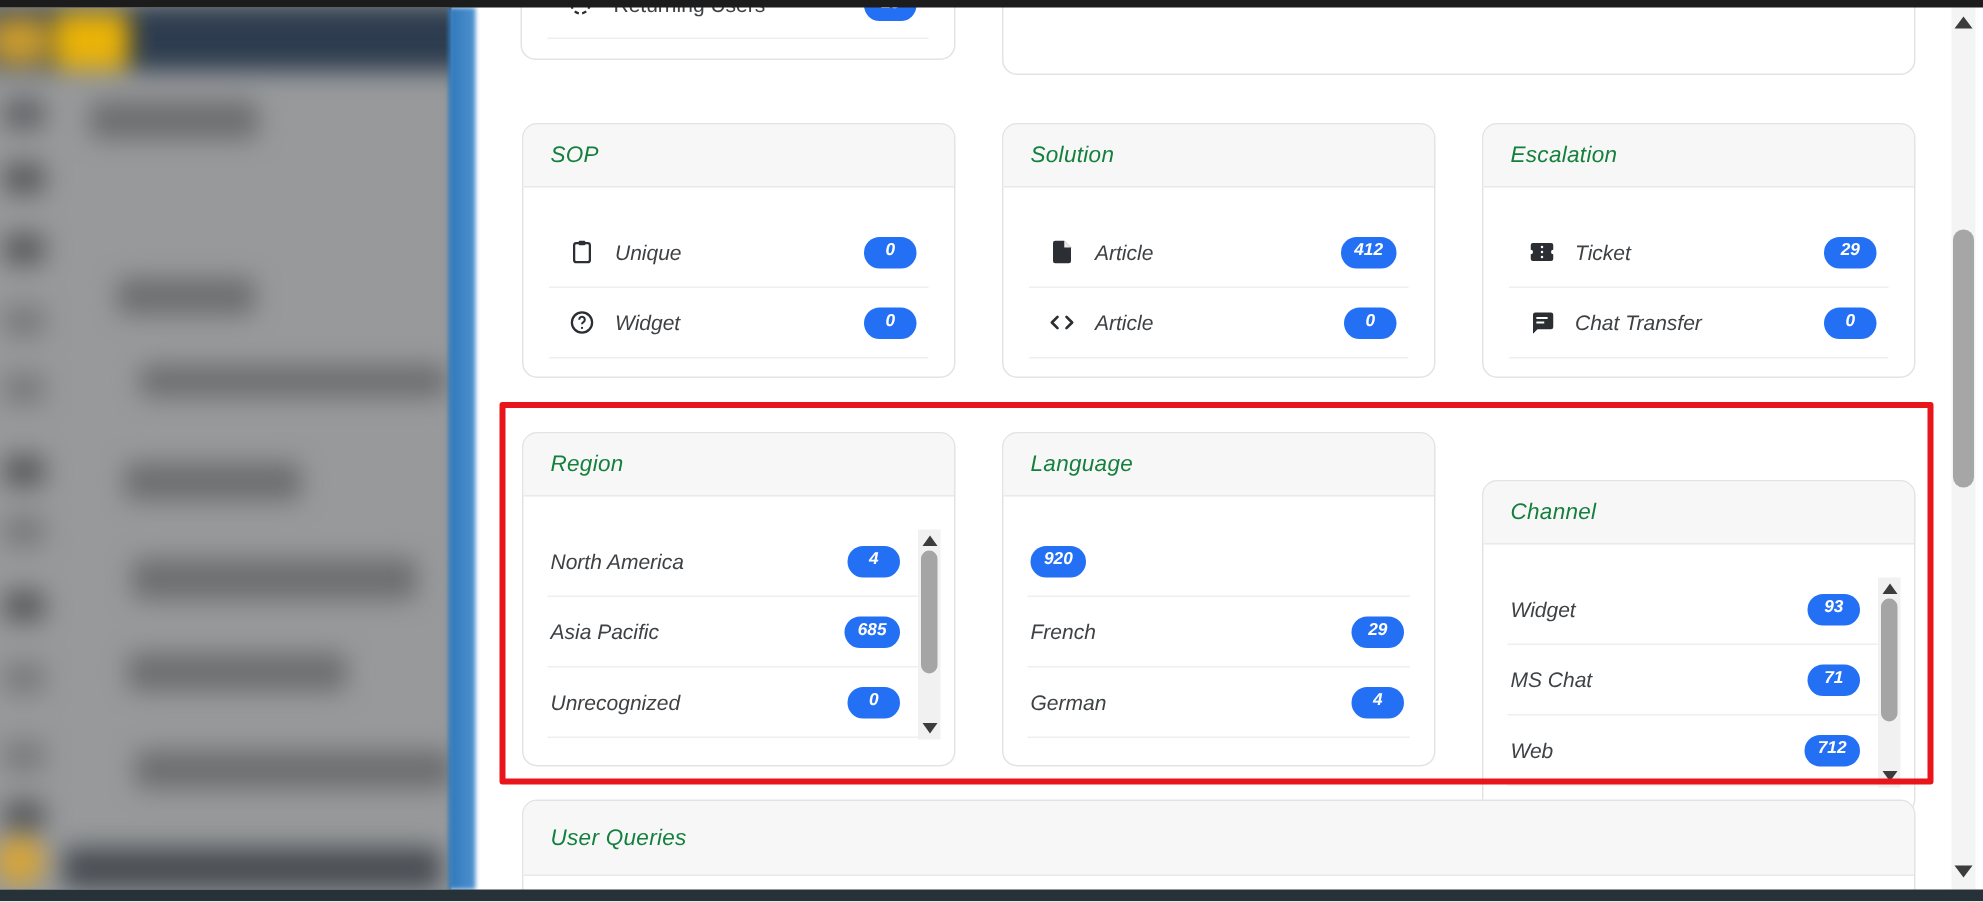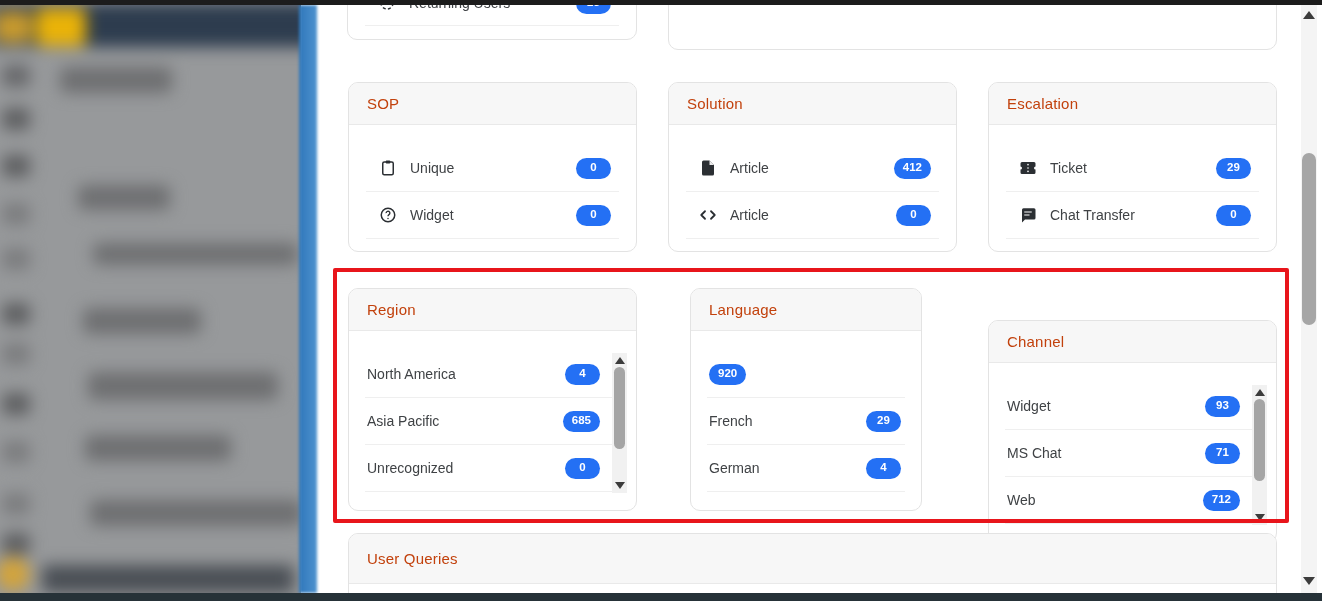--- a/index.html
+++ b/index.html
@@ -21,22 +21,22 @@
   .bp-line{background:#6e6f71;}
   .bp-blob{background:#66676a;width:28px;height:22px;left:12px;}
   .bp-bottombar{left:52px;top:570px;width:252px;height:28px;background:#4a4f55;border-radius:4px;}
   .bp-fab{left:6px;top:562px;width:34px;height:34px;background:#d3a43b;border-radius:50%;}
   .blue-strip{position:absolute;left:299px;top:5px;width:18px;height:588px;z-index:11;
     background:linear-gradient(90deg,#2f77ba,#4e92cf);filter:blur(1.5px);}
 
   
   .card{position:absolute;background:#fff;border:1px solid #e3e3e3;border-radius:10px;box-sizing:border-box;z-index:20;overflow:hidden;}
   .card-header{height:41px;background:#f7f7f7;border-bottom:1px solid #e9e9e9;display:flex;align-items:center;
-    padding-left:18px;font-size:15px;color:#c2410c;letter-spacing:.2px;}
-  .card-body{padding-top:20px;}
+    padding-left:18px;font-size:15px;color:#15803d;letter-spacing:.2px;font-style:italic;}
+  .card-body{padding-top:20px;font-style:italic;}
   .stat-row{height:46px;display:flex;align-items:center;margin:0 17px;border-bottom:1px solid #efefef;
     padding-left:13px;padding-right:8px;gap:13px;}
   .stat-row .label, .list-row .label{font-size:14px;color:#3f4245;flex:1 1 auto;}
   .list-row{height:46px;display:flex;align-items:center;margin:0 16px;border-bottom:1px solid #efefef;padding-left:2px;}
   .list-row.pad-scroll{padding-right:20px;justify-content:center;}
   .list-row.pad-plain{padding-right:4px;}
   .badge{display:inline-flex;justify-content:center;align-items:center;min-width:17px;height:15px;
     padding:3px 9px;border-radius:12px;background:var(--badge-blue,#2470f4);
     color:#fff;font-size:11.5px;font-weight:bold;line-height:1;}
   .icon{width:18px;height:18px;flex:0 0 18px;display:inline-block;}
@@ -204,21 +204,21 @@
         <span class="badge">0</span>
       </div>
     </div>
     <div class="vscroll" style="right:9px;top:64px;width:15px;height:140px;">
       <div class="tri-up" style="top:4px;"></div>
       <div class="thumb" style="top:14px;height:82px;"></div>
       <div class="tri-down" style="bottom:4px;"></div>
     </div>
   </div>
 
-  <div class="card" style="left:690px;top:288px;width:232px;height:223px;">
+  <div class="card" style="left:668px;top:288px;width:289px;height:223px;">
     <div class="card-header">Language</div>
     <div class="card-body">
       <div class="list-row pad-plain">
         <span class="badge">920</span>
       </div>
       <div class="list-row pad-plain">
         <span class="label">French</span>
         <span class="badge">29</span>
       </div>
       <div class="list-row pad-plain">

